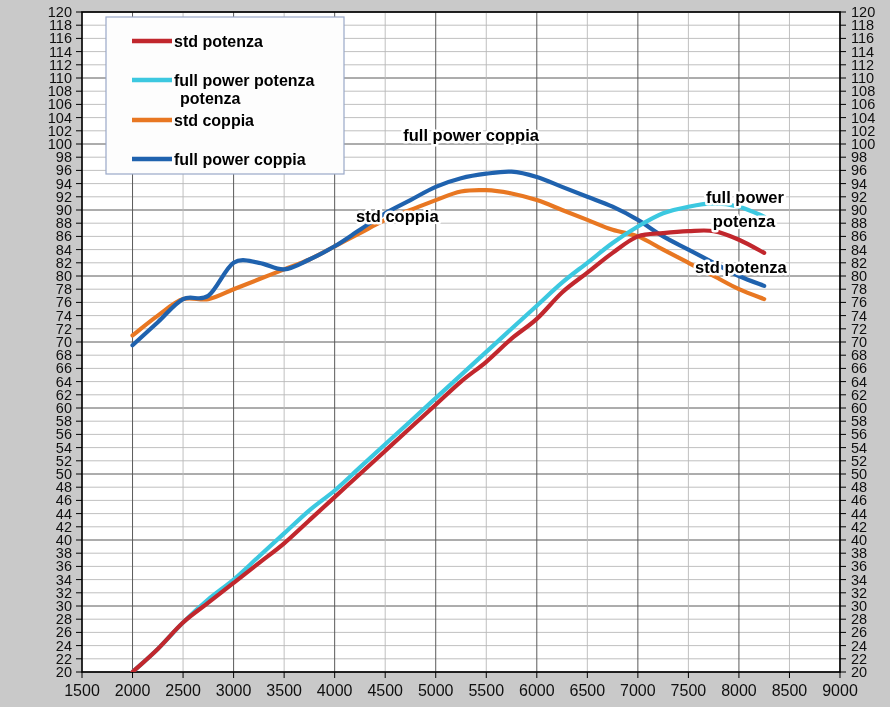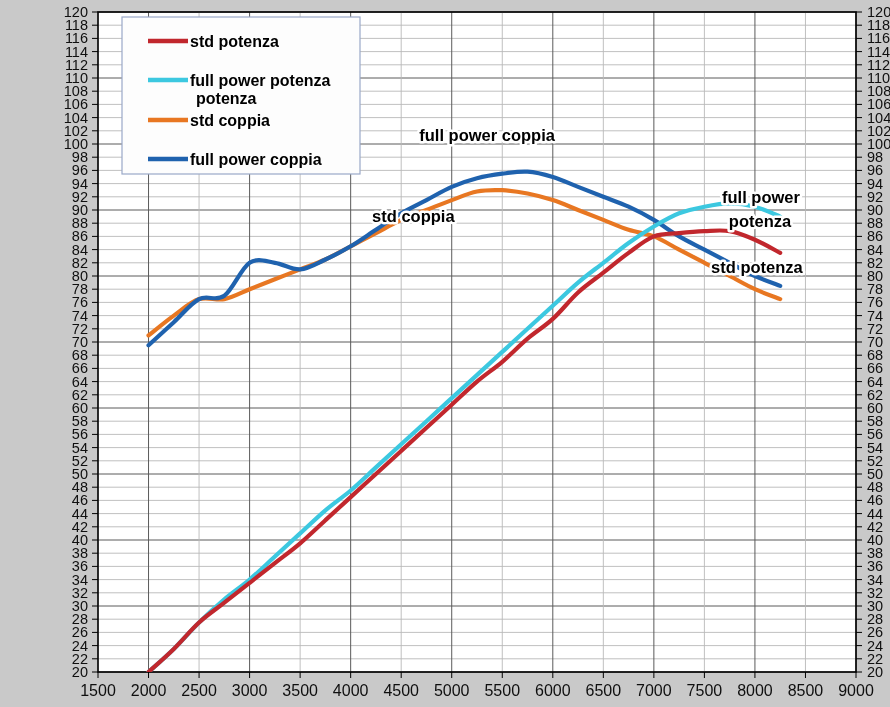--- a/index.html
+++ b/index.html
@@ -3,21 +3,21 @@
 <meta charset="utf-8">
 <style>
   html,body{margin:0;padding:0;}
   body{
     width:890px;height:707px;
     background:#c9c9c9;
     font-family:"Liberation Sans", sans-serif;
     overflow:hidden;
     position:relative;
   }
-  #chart-root{position:absolute;left:16px;top:0;width:784px;height:707px;}
+  #chart-root{position:absolute;left:0;top:0;width:784px;height:707px;}
   svg{display:block;}
   .ylab{font-size:14.5px;fill:#0f0f0f;font-family:"Liberation Sans",sans-serif;font-weight:400;}
   .xlab{font-size:16px;fill:#0f0f0f;font-family:"Liberation Sans",sans-serif;}
   .anno{font-size:16.5px;fill:#000;font-family:"Liberation Sans",sans-serif;font-weight:bold;}
   .legtxt{font-size:16px;fill:#000;font-family:"Liberation Sans",sans-serif;font-weight:bold;}
 </style>
 </head>
 <body>
 
 <div id="chart-root">

